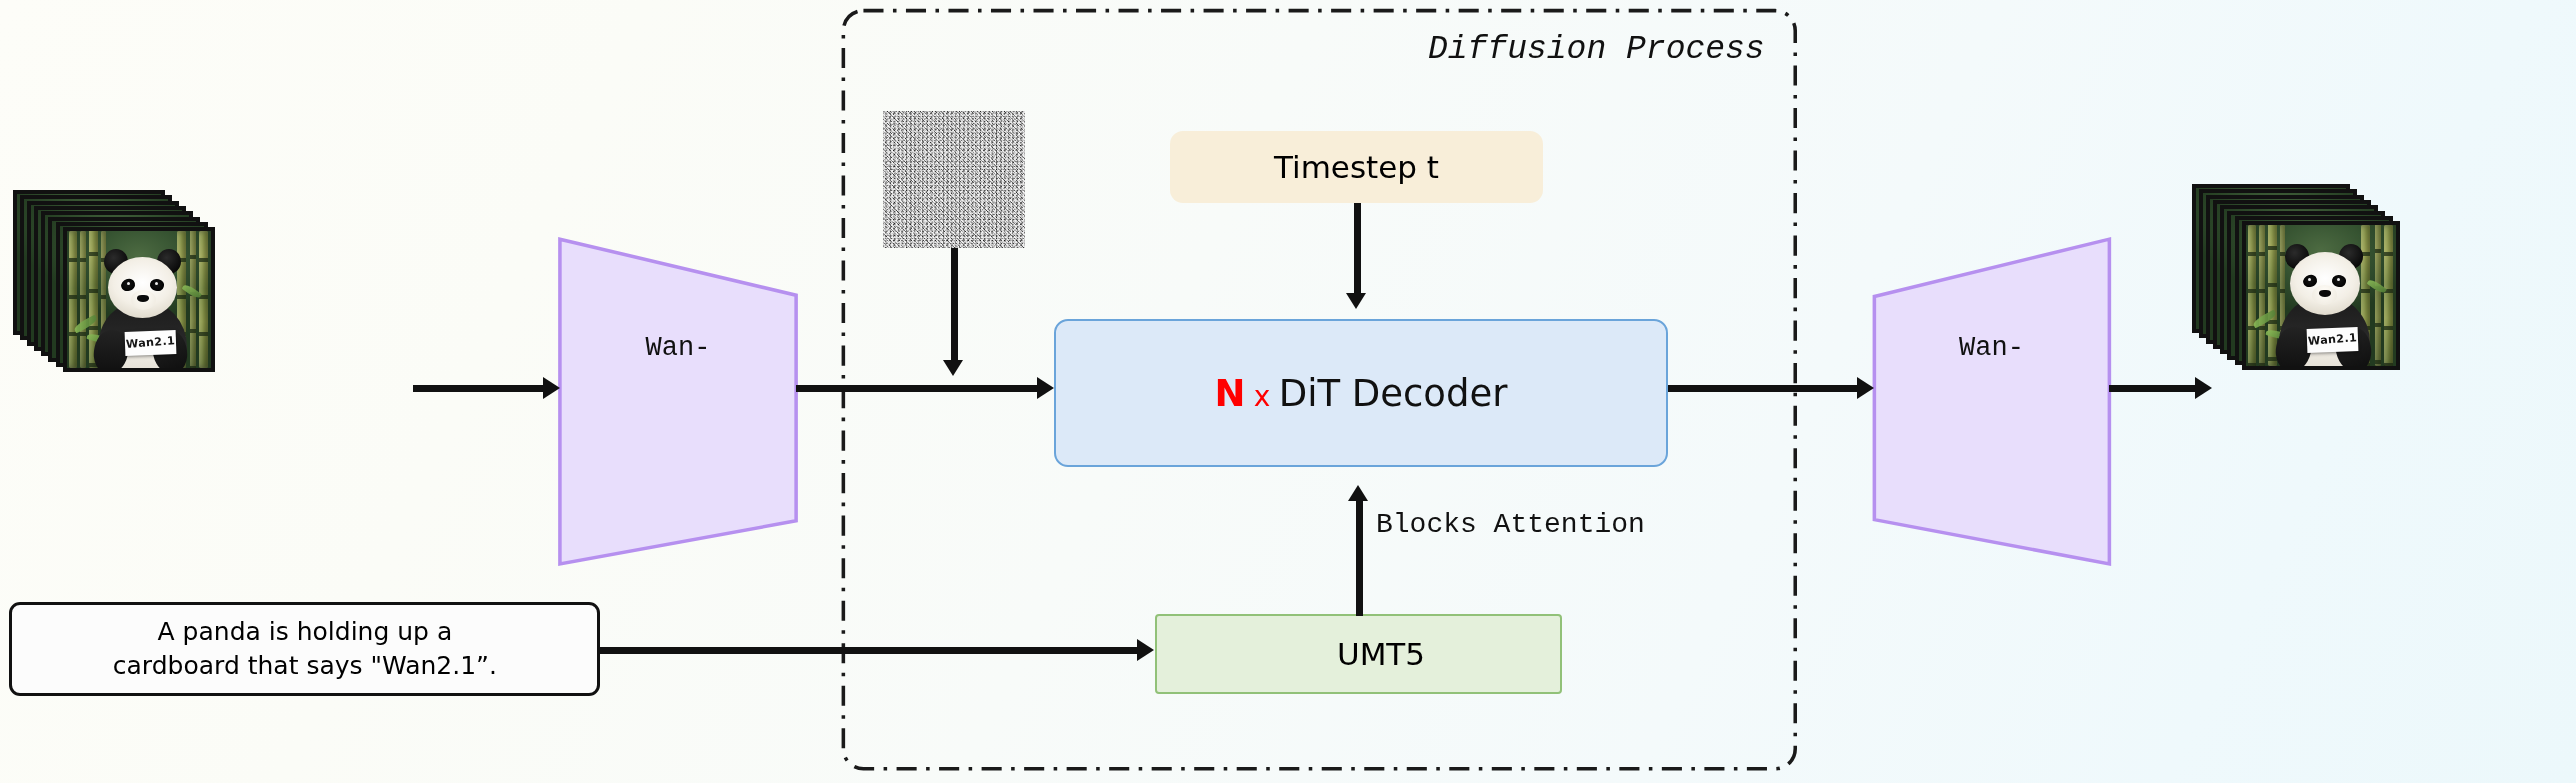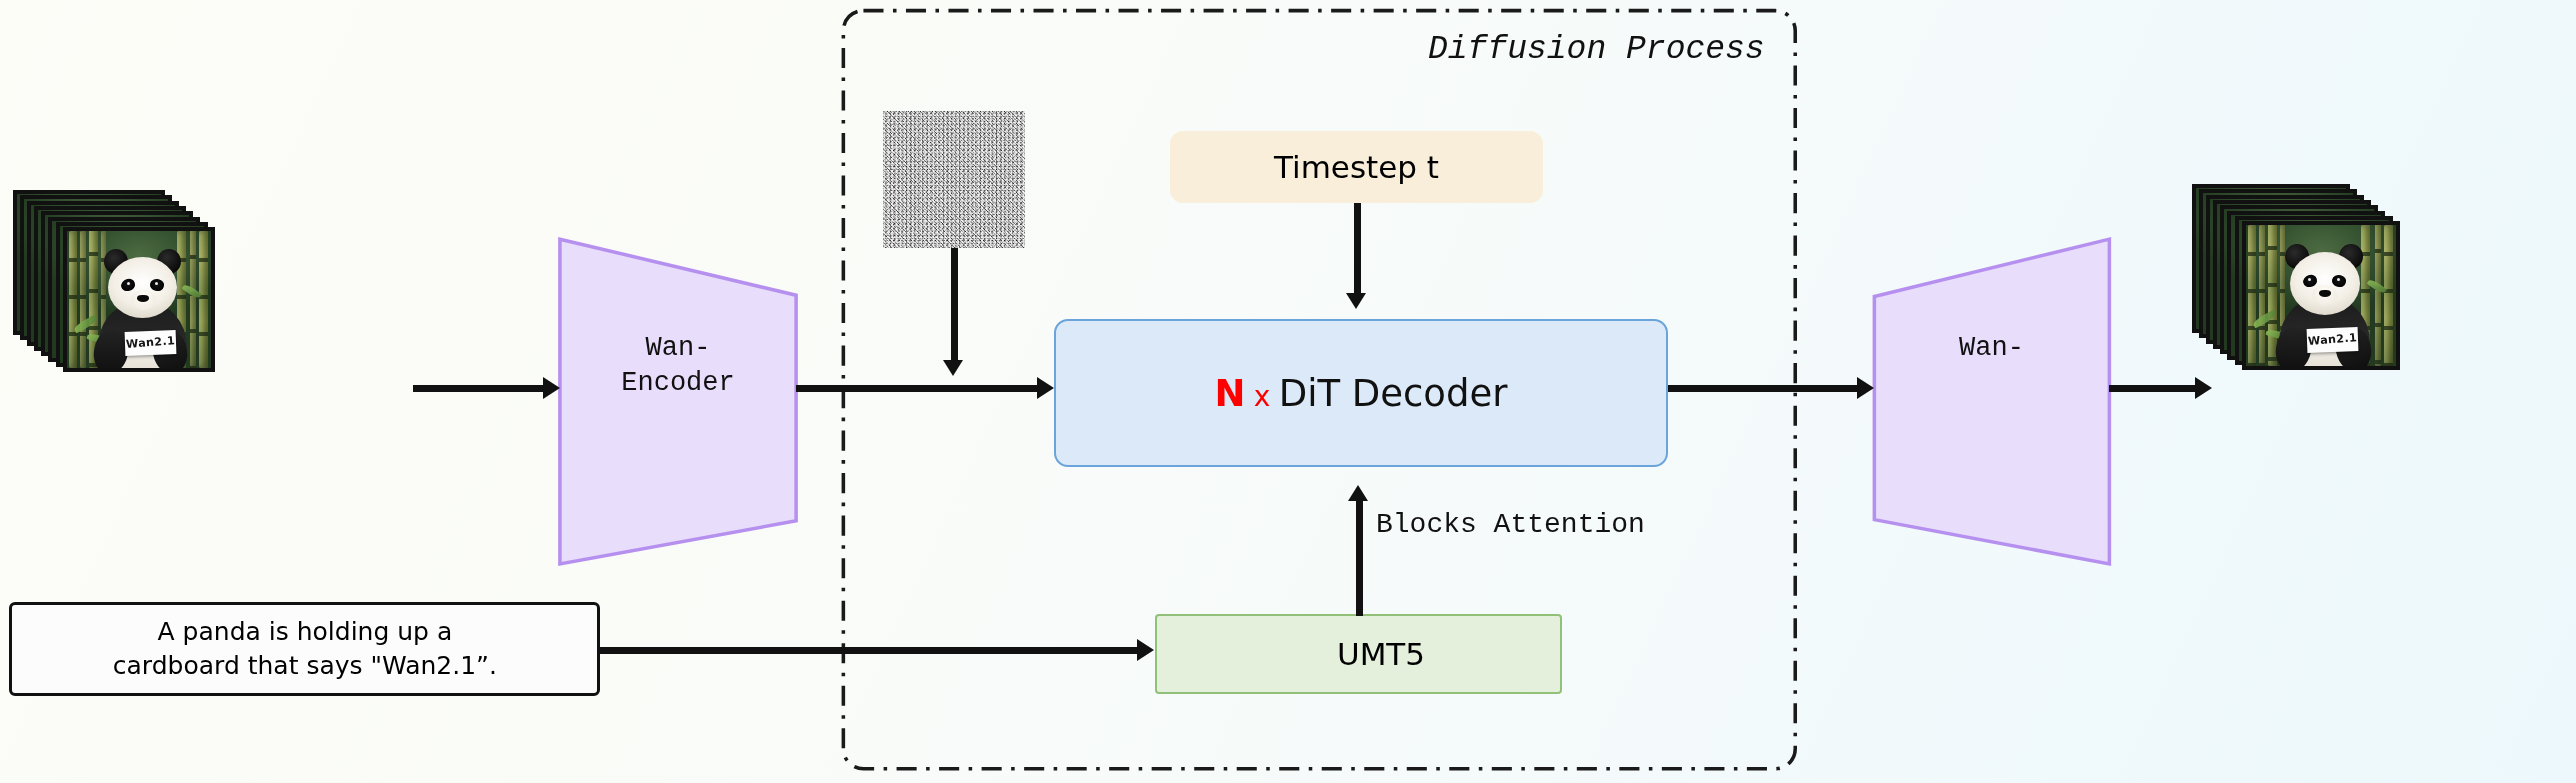--- a/index.html
+++ b/index.html
@@ -147,21 +147,21 @@
   }
   .umt5-box {
     background: #e4f0db;
     border: 2.4px solid #91c178;
     border-radius: 4px;
     padding-left: 45px;
   }
   .prompt-box {
     background: #fcfcfc;
     border: 3.5px solid #111;
-    border-radius: 6px;
+    border-radius: 11px;
     padding: 21px 13px;
     line-height: 1.35;
   }
 
   .label {
     position: absolute;
     color: #111;
     white-space: nowrap;
     font-family: Liberation Mono, monospace;
   }
@@ -252,21 +252,20 @@
 
   <svg class="overlay" viewBox="0 0 4362 1326">
 
     <polygon points="948,405 1348,500 1348,882 948,955" fill="#e8defc" stroke="#b690ef" stroke-width="6"></polygon>
 
     <polygon points="3174,502 3572,405 3572,955 3174,880" fill="#e8defc" stroke="#b690ef" stroke-width="6"></polygon>
   </svg>
 
   <div class="label" style="left:560px; top:331px; width:236px; text-align:center; font-size:27px; line-height:1.28;">
     <div>Wan-</div>
-    <div>Encoder</div>
   </div>
 
   <div class="label" style="left:1874px; top:331px; width:235px; text-align:center; font-size:27px; line-height:1.28;">
     <div>Wan-</div>
   </div>
 
   <svg class="overlay" viewBox="0 0 4362 1326">
     <rect x="1428" y="18" width="1612" height="1284" rx="34" ry="34" fill="none" stroke="#1a1a1a" stroke-width="6" stroke-dasharray="34 16 6 16" stroke-linecap="butt"></rect>
   </svg>
 

